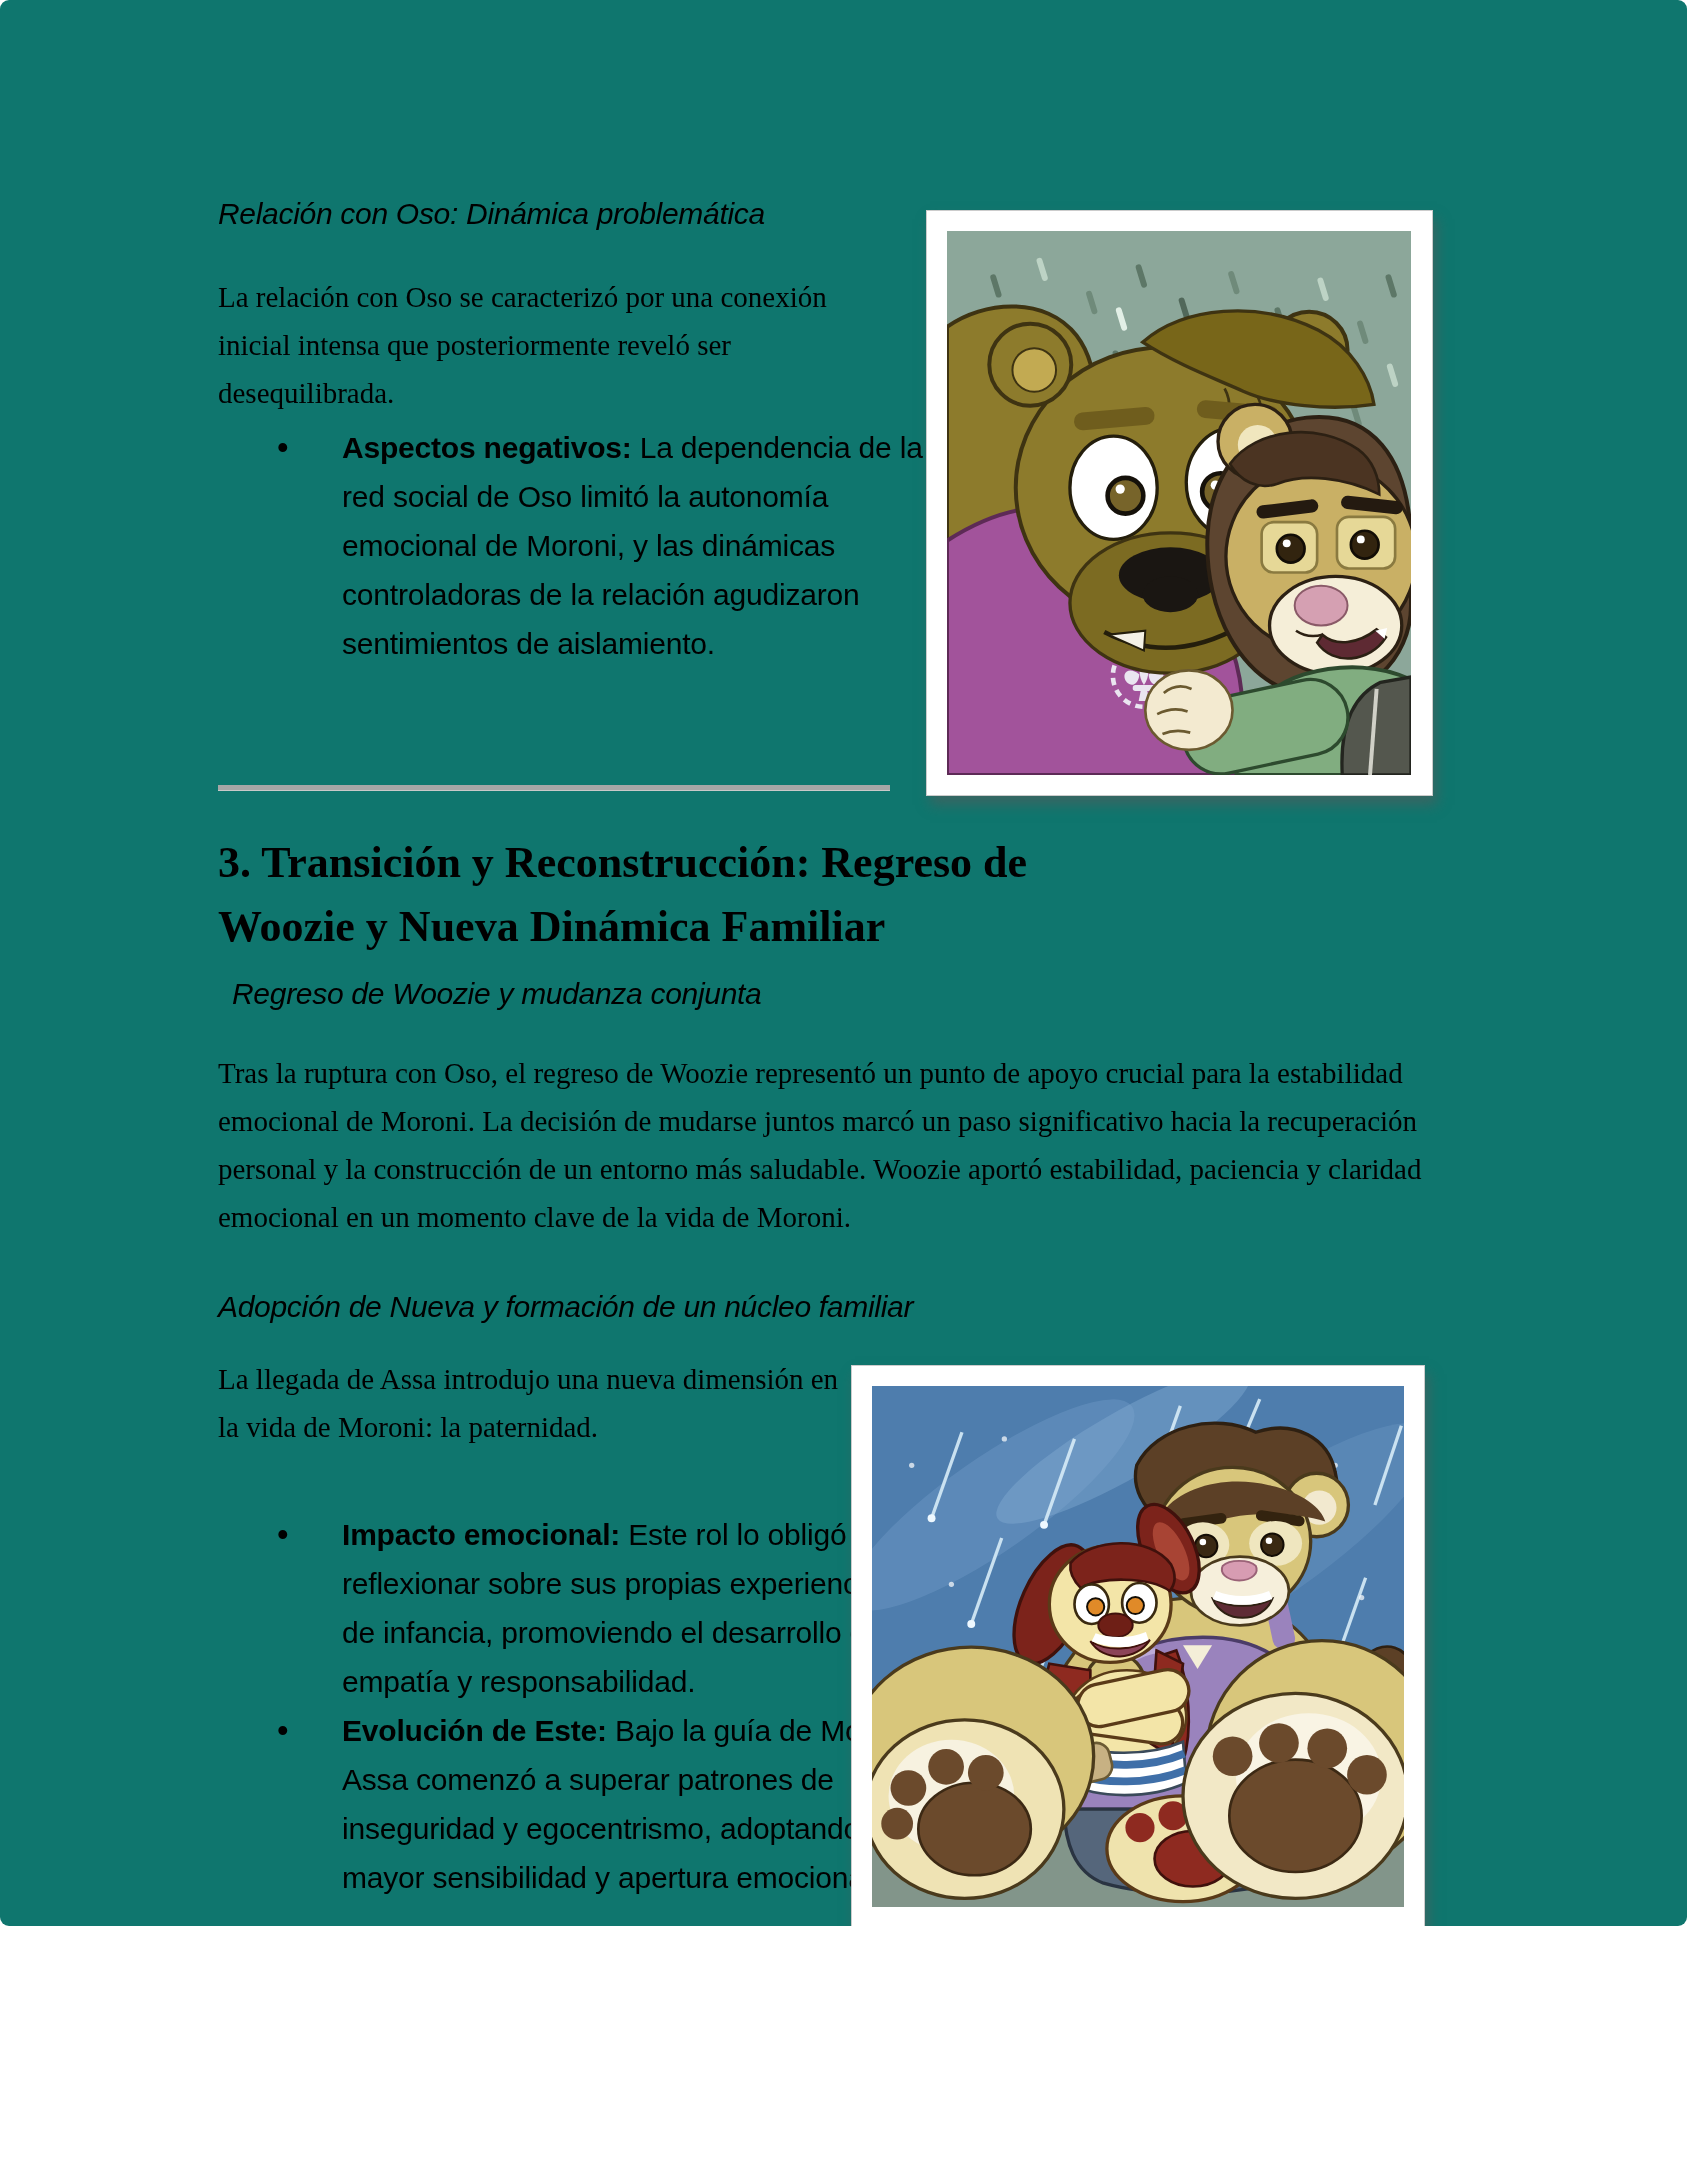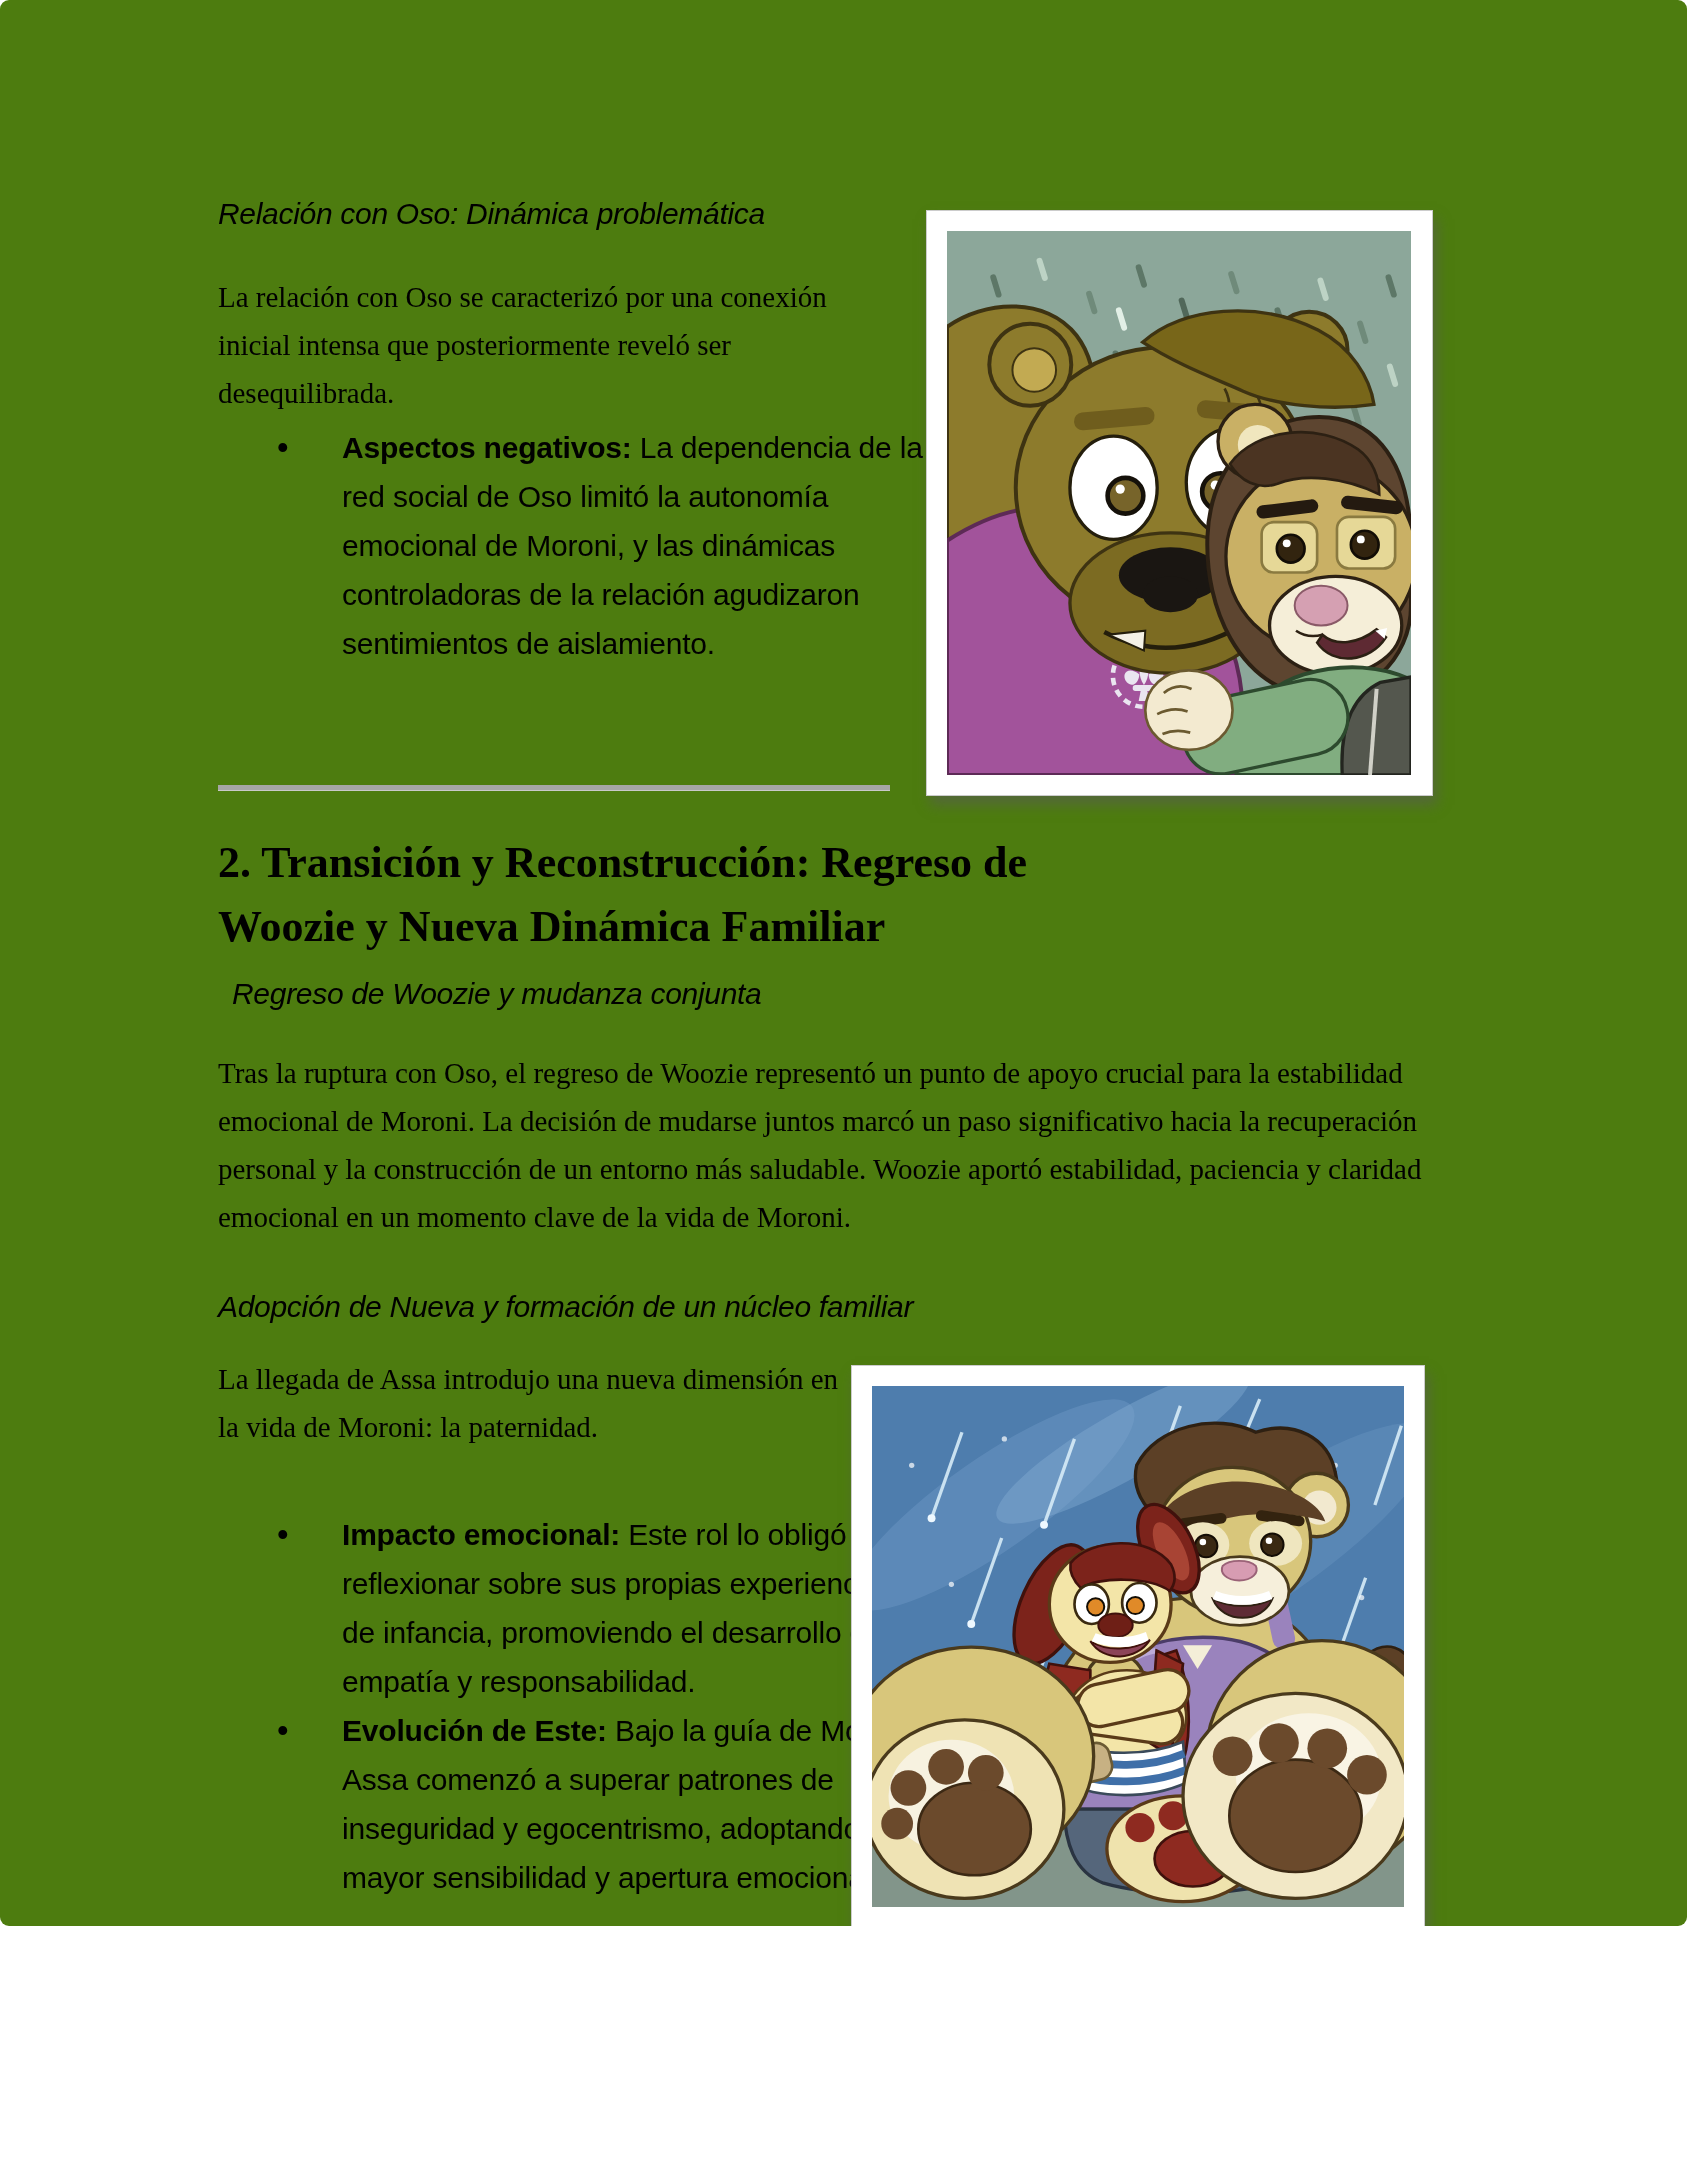--- a/index.html
+++ b/index.html
@@ -1,20 +1,20 @@
 <!DOCTYPE html>
 <html style="font-size:10.6px"><head>
 <meta charset="utf-8">
 <style>
   html,body{margin:0;padding:0;background:#ffffff;}
   .page{
     position:relative;
     width:1687px;
     height:1926px;
-    background:#4d7c0f;
+    background:#0f766e;
     overflow:hidden;
     font-family:"Liberation Serif", serif;
     color:#000;
     border-radius:9px;
   }
   .abs{position:absolute;}
   .subhead{
     font-family:"Liberation Sans", sans-serif;
     font-style:italic;
     font-weight:400;
@@ -181,21 +181,21 @@
         <line x1="650" y1="692" x2="640" y2="822" stroke="#d0d0c7" stroke-width="6"></line>
         <rect x="356" y="692" width="252" height="114" rx="57" fill="#81ad80" stroke="#2d4a2e" stroke-width="5" transform="rotate(-12 482 749)"></rect>
         <ellipse cx="366" cy="724" rx="66" ry="60" fill="#f3ead0" stroke="#6b5a30" stroke-width="4"></ellipse>
         <path d="M328,698 q20,-16 42,-6 M318,730 q24,-12 46,-4 M326,760 q20,-8 42,-2" stroke="#6b5a30" stroke-width="4" fill="none"></path>
       </g>
     </svg>
   </figure>
 
   <hr class="divider abs" style="left:218px;top:785px;width:672px;">
 
-  <h2 class="h-section abs" style="left:218px;top:831px;width:873px;">2. Transición y Reconstrucción: Regreso de Woozie y Nueva Dinámica Familiar</h2>
+  <h2 class="h-section abs" style="left:218px;top:831px;width:873px;">3. Transición y Reconstrucción: Regreso de Woozie y Nueva Dinámica Familiar</h2>
 
   <h3 class="subhead abs" style="left:232px;top:974px;">Regreso de Woozie y mudanza conjunta</h3>
 
   <p class="serif-para abs" style="left:218px;top:1049px;width:1277px;">Tras la ruptura con Oso, el regreso de Woozie representó un punto de apoyo crucial para la estabilidad emocional de Moroni. La decisión de mudarse juntos marcó un paso significativo hacia la recuperación personal y la construcción de un entorno más saludable. Woozie aportó estabilidad, paciencia y claridad emocional en un momento clave de la vida de Moroni.</p>
 
   <h3 class="subhead abs" style="left:218px;top:1287px;">Adopción de Nueva y formación de un núcleo familiar</h3>
 
   <p class="serif-para abs" style="left:218px;top:1355px;width:635px;">La llegada de Assa introdujo una nueva dimensión en la vida de Moroni: la paternidad.</p>
 
   <ul class="bullets abs" style="left:273px;top:1510px;width:655px;">

